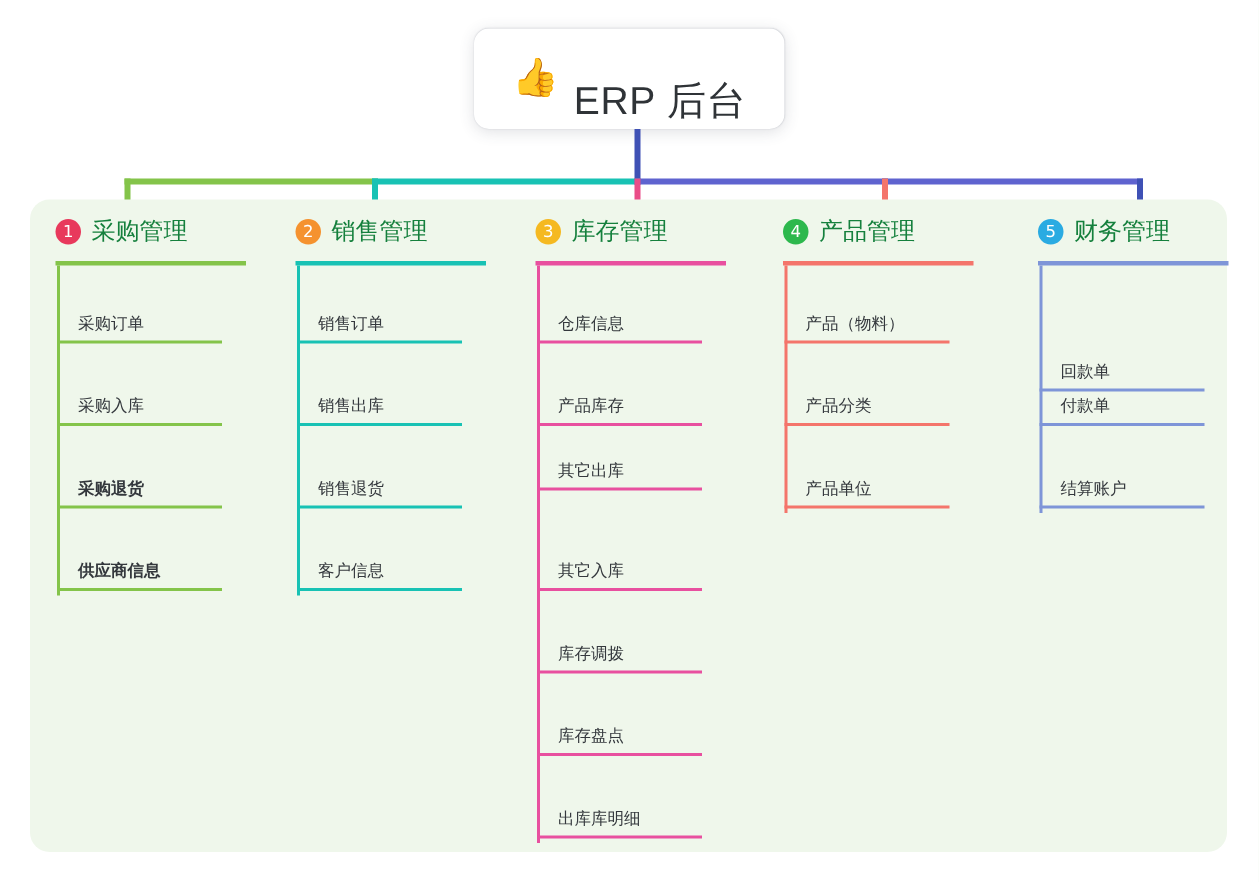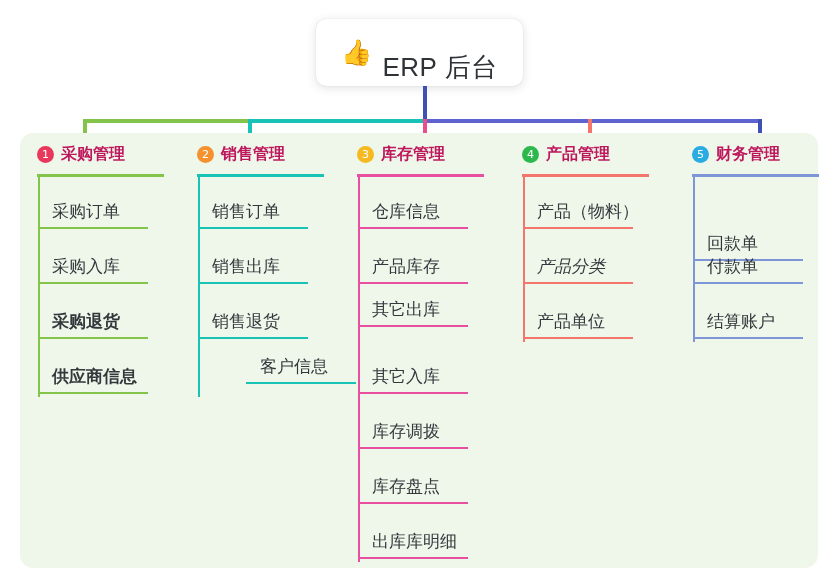--- a/index.html
+++ b/index.html
@@ -92,23 +92,22 @@
     border-radius: 50%;
     color: #ffffff;
     font-size: 11px;
     line-height: 17px;
     text-align: center;
     flex: none;
     font-family: "DejaVu Sans", sans-serif;
   }
   .col-title {
     font-size: 16px;
-    color: #be185d;
+    color: #15803d;
     white-space: nowrap;
-    font-weight: bold;
   }
   .col-rule {
     position: absolute;
     left: 17px;
     top: 41px;
     width: 127px;
     height: 3px;
   }
   .col-spine {
     position: absolute;
@@ -120,21 +119,21 @@
   .leaf {
     position: absolute;
     left: 18px;
     width: 110px;
     height: 55px;
   }
   .leaf-label {
     position: absolute;
     left: 14px;
     bottom: 9px;
-    font-size: 17px;
+    font-size: 11px;
     color: #34383d;
     white-space: nowrap;
   }
   .leaf-rule {
     position: absolute;
     left: 0;
     bottom: 3px;
     width: 110px;
     height: 2px;
   }
@@ -201,21 +200,21 @@
             <div class="leaf-rule" style="background: rgb(24, 194, 180);"></div>
           </div>
           <div class="leaf" style="top: 99px; text-align: right;">
             <span class="leaf-label">销售出库</span>
             <div class="leaf-rule" style="background: rgb(24, 194, 180);"></div>
           </div>
           <div class="leaf" style="top: 154px;">
             <span class="leaf-label">销售退货</span>
             <div class="leaf-rule" style="background: rgb(24, 194, 180);"></div>
           </div>
-          <div class="leaf" style="top: 199px; margin-left: 48px;">
+          <div class="leaf" style="top: 209px;">
             <span class="leaf-label">客户信息</span>
             <div class="leaf-rule" style="background: rgb(24, 194, 180);"></div>
           </div>
         </div>
         <div class="column" style="left: 320px;">
           <div class="col-head">
             <span class="badge" style="background: rgb(245, 185, 33);">3</span>
             <span class="col-title">库存管理</span>
           </div>
           <div class="col-rule" style="background: rgb(232, 80, 159);"></div>
@@ -253,21 +252,21 @@
           <div class="col-head">
             <span class="badge" style="background: rgb(45, 184, 77);">4</span>
             <span class="col-title">产品管理</span>
           </div>
           <div class="col-rule" style="background: rgb(244, 117, 107);"></div>
           <div class="col-spine" style="background: rgb(244, 117, 107); height: 165px;"></div>
           <div class="leaf" style="top: 44px;">
             <span class="leaf-label">产品（物料）</span>
             <div class="leaf-rule" style="background: rgb(244, 117, 107);"></div>
           </div>
-          <div class="leaf" style="top: 99px; font-style: italic;">
+          <div class="leaf" style="top: 99px;">
             <span class="leaf-label">产品分类</span>
             <div class="leaf-rule" style="background: rgb(244, 117, 107);"></div>
           </div>
           <div class="leaf" style="top: 154px;">
             <span class="leaf-label">产品单位</span>
             <div class="leaf-rule" style="background: rgb(244, 117, 107);"></div>
           </div>
         </div>
         <div class="column" style="left: 655px;">
           <div class="col-head">

